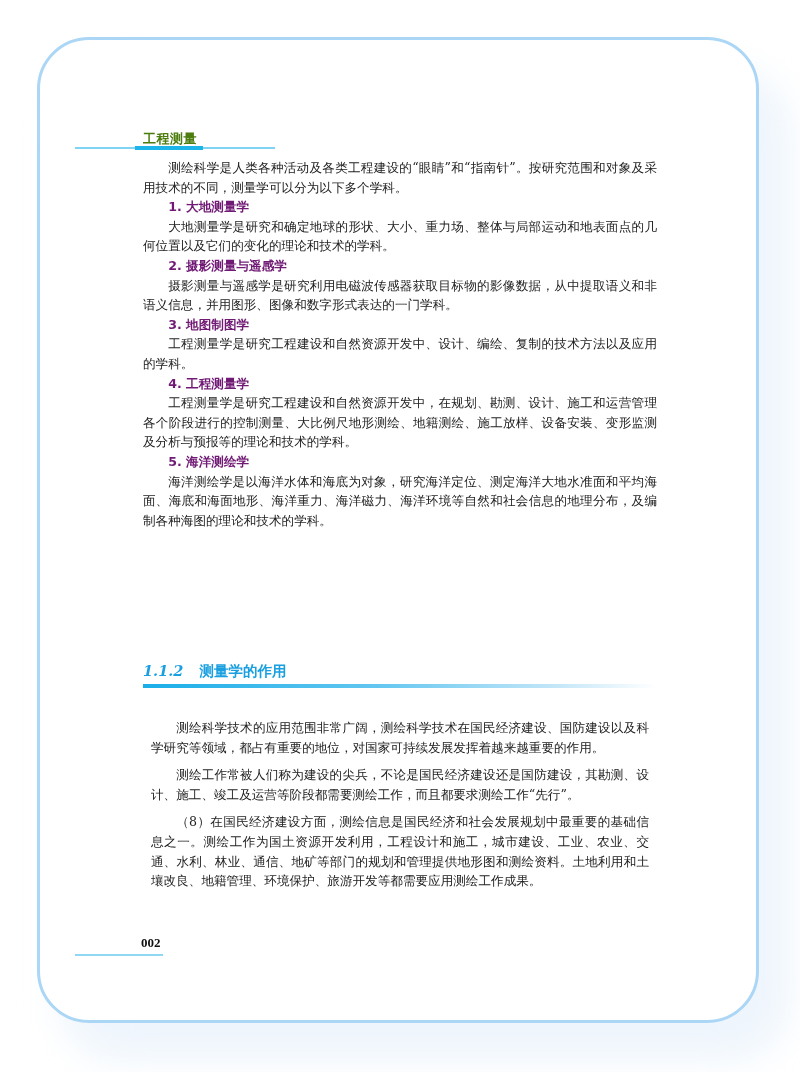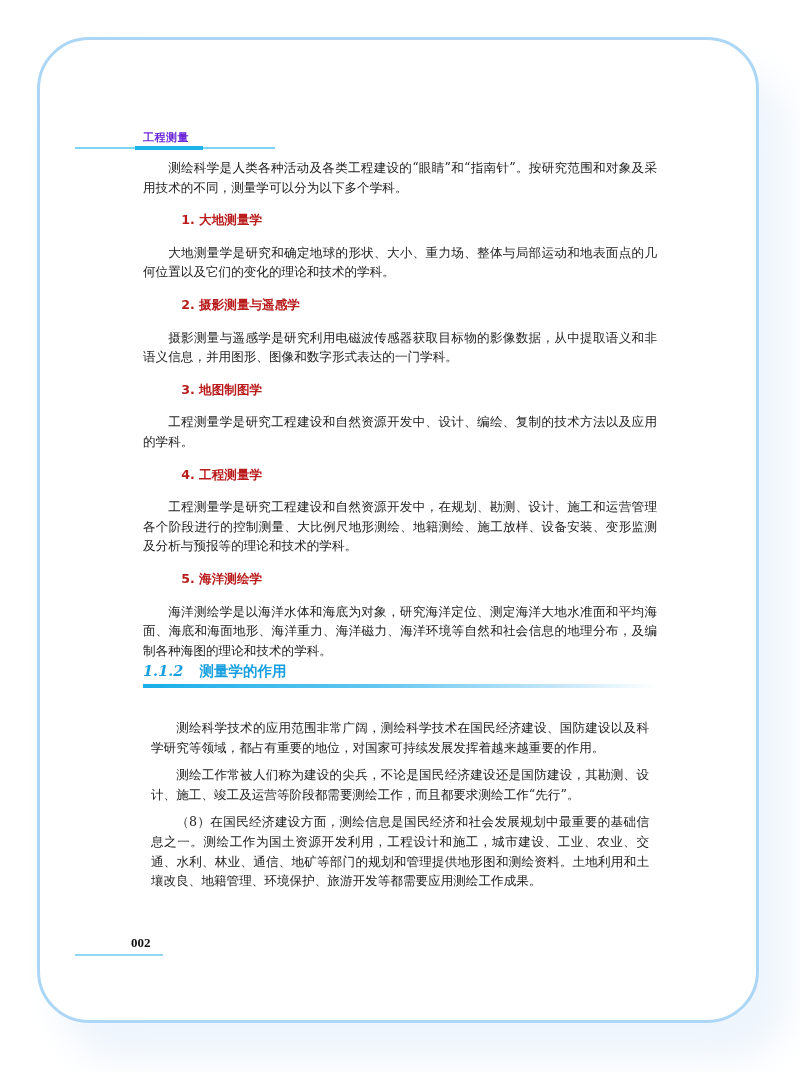--- a/index.html
+++ b/index.html
@@ -1,31 +1,31 @@
 <!DOCTYPE html>
 <html><head>
 <meta charset="utf-8">
 <style>
   html,body{margin:0;padding:0;}
   body{width:800px;height:1072px;background:#ffffff;position:relative;overflow:hidden;font-family:"DejaVu Serif","Liberation Serif",serif;}
   .shadow{position:absolute;left:60px;top:70px;width:730px;height:990px;border-radius:60px;background:#eef5fc;filter:blur(18px);}
   .frame{position:absolute;left:37px;top:37px;width:722px;height:986px;border:3px solid #abd6f5;border-radius:52px;background:#ffffff;box-sizing:border-box;}
-  .run-head{position:absolute;left:143px;top:130px;font-family:"DejaVu Sans","Liberation Sans",sans-serif;font-size:11px;font-weight:bold;color:#6d28d9;letter-spacing:0.5px;}
+  .run-head{position:absolute;left:143px;top:130px;font-family:"DejaVu Sans","Liberation Sans",sans-serif;font-size:13px;font-weight:bold;color:#4d7c0f;letter-spacing:0.5px;}
   .run-line{position:absolute;left:75px;top:147px;width:200px;height:2px;background:#7fd3f3;}
   .run-line-thick{position:absolute;left:135px;top:146px;width:68px;height:4px;background:#1db4ea;}
   .body{position:absolute;left:143px;top:158px;width:514px;font-size:12.6px;line-height:19.6px;color:#222;text-align:justify;}
   .body p{margin:0;text-indent:2em;}
   .body p.cont{text-indent:0;}
-  .body h4{margin:13px;padding-left:2em;font-family:"DejaVu Sans","Liberation Sans",sans-serif;font-size:12.6px;font-weight:bold;color:#b91c1c;line-height:19.6px;}
+  .body h4{margin:0;padding-left:2em;font-family:"DejaVu Sans","Liberation Sans",sans-serif;font-size:12.6px;font-weight:bold;color:#701a75;line-height:19.6px;}
   .sec{position:absolute;left:143px;top:662px;font-size:14.5px;font-weight:bold;color:#1aa0e0;font-family:"DejaVu Serif","Liberation Serif",serif;}
   .sec .num{margin-right:16px;font-style:italic;}
   .sec-bar{position:absolute;left:143px;top:684px;width:514px;height:4px;background:linear-gradient(90deg,#1aaee8 0%,#62c6f0 45%,#c3e6f8 80%,#ffffff 100%);}
   .body2{position:absolute;left:143px;top:710px;width:514px;font-size:12.6px;line-height:19.6px;color:#222;text-align:justify;}
   .body2 p{margin:8px;text-indent:2em;}
-  .pagenum{position:absolute;left:131px;top:935px;font-size:13px;font-weight:bold;color:#111;font-family:"Liberation Serif","DejaVu Serif",serif;text-align:center;}
+  .pagenum{position:absolute;left:141px;top:935px;font-size:13px;font-weight:bold;color:#111;font-family:"Liberation Serif","DejaVu Serif",serif;text-align:center;}
   .pageline{position:absolute;left:75px;top:954px;width:88px;height:2px;background:#8fd7f3;}
 </style>
 </head>
 <body>
 
 <div class="shadow"></div>
 <div class="frame"></div>
 
 <div class="run-head">工程测量</div>
 <div class="run-line"></div>

